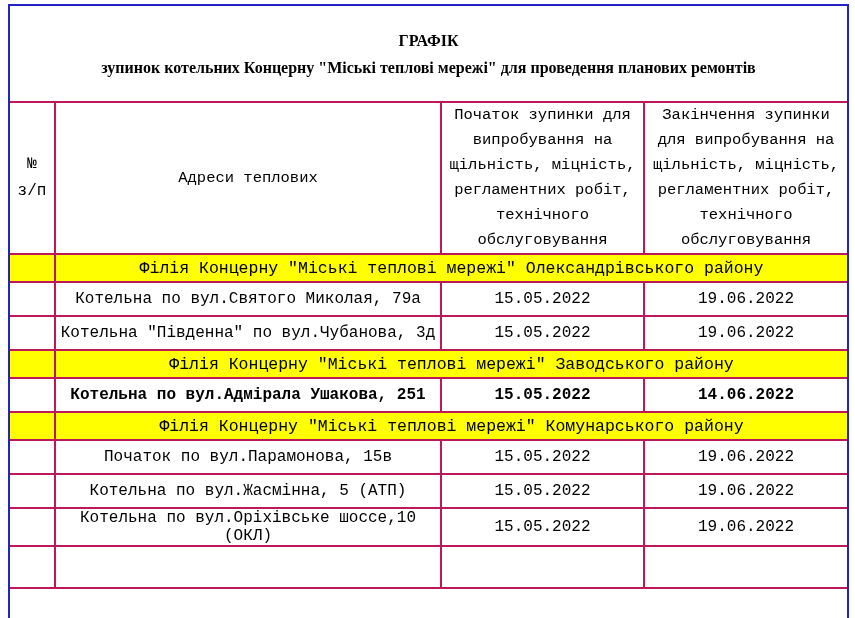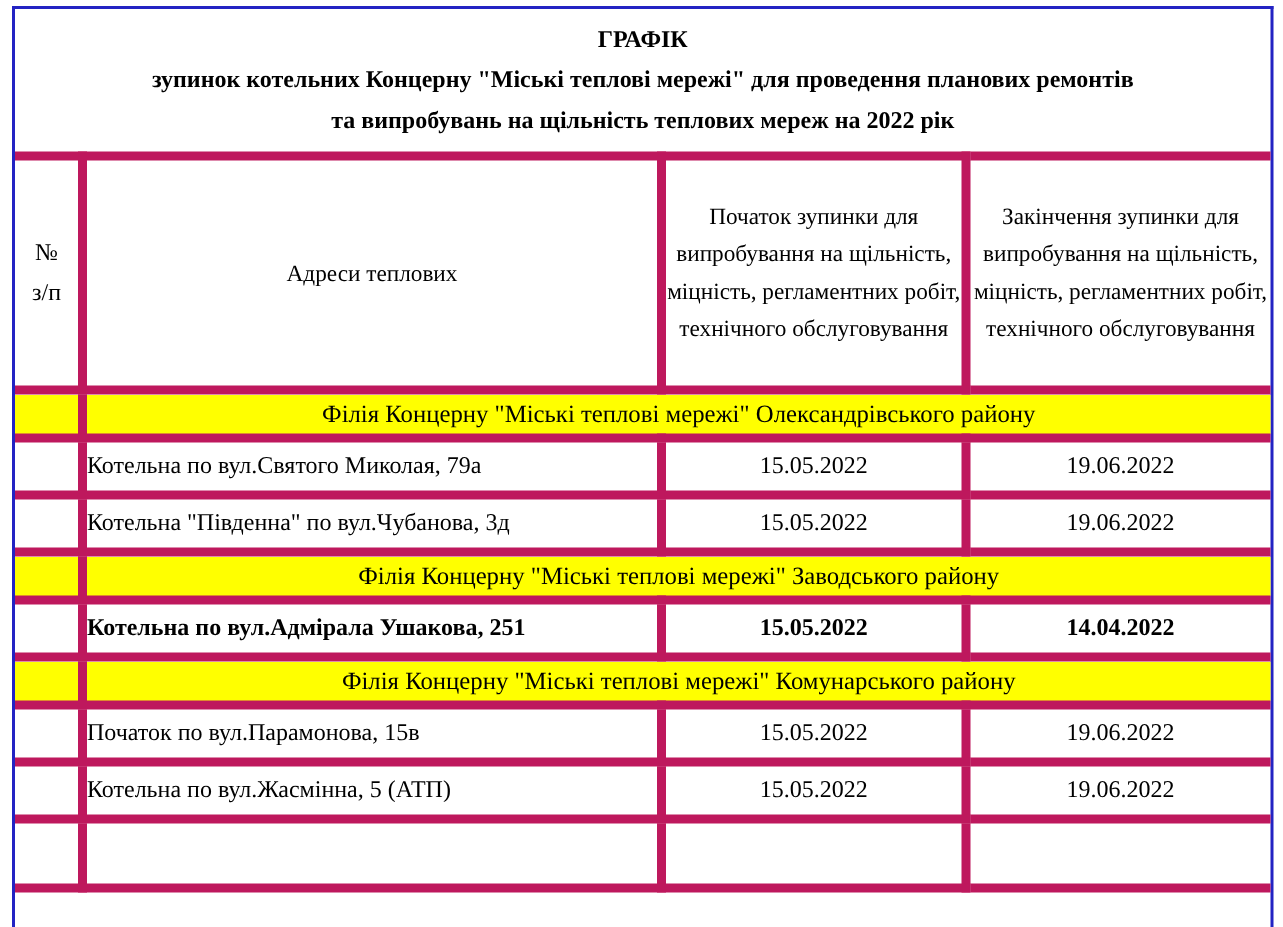--- a/index.html
+++ b/index.html
@@ -40,24 +40,25 @@
   table.schedule {
     width: 100%;
     border-collapse: collapse;
     table-layout: fixed;
     font-size: 16px;
   }
   table.schedule col.c-num  { width: 45px; }
   table.schedule col.c-addr { width: 386px; }
   table.schedule col.c-start{ width: 203px; }
   table.schedule td, table.schedule th {
-    border: 6px solid #be185d;
+    border: 2px solid #be185d;
     padding: 0;
     font-weight: normal;
     overflow: hidden;
+    font-family: Liberation Mono, monospace;
   }
   
   table.schedule tr > *:first-child { border-left: none; }
   table.schedule tr > *:last-child  { border-right: none; }
   th.h-cell {
     height: 150px;
     text-align: center;
     vertical-align: middle;
     line-height: 25px;
     font-size: 15.5px;
@@ -68,35 +69,34 @@
     background: var(--section-bg, #ffff00);
     height: 26px;
   }
   td.section-title {
     text-align: center;
     font-weight: bold;
     font-size: 16.5px;
     vertical-align: middle;
   }
   tr.data-row td { height: 32px; vertical-align: middle; }
-  td.addr-cell { text-align: left; padding-left: 8px; margin-left: 28px; }
+  td.addr-cell { text-align: center; padding-left: 8px; margin-left: 28px; }
   td.date-cell { text-align: center; }
   tr.bold-row td { font-weight: bold; }
   tr.partial-row td { height: 40px; }
 </style>
 </head>
 <body>
 
 <div class="viewport">
   <div class="sheet">
 
     <div class="title-block">
       <div>ГРАФІК</div>
       <div>зупинок котельних Концерну "Міські теплові мережі" для проведення планових ремонтів</div>
-      <div>та випробувань на щільність теплових мереж на 2022 рік</div>
     </div>
 
     <table class="schedule">
       <colgroup>
         <col class="c-num">
           <col class="c-addr">
           <col class="c-start">
           <col class="c-end">
       </colgroup>
       <thead>
@@ -128,38 +128,44 @@
             <td class="date-cell">19.06.2022</td>
           </tr>
           <tr class="section-row">
             <td class="num-cell"></td>
             <td class="section-title" colspan="3">Філія Концерну "Міські теплові мережі" Заводського району</td>
           </tr>
           <tr class="data-row bold-row">
             <td class="num-cell"></td>
             <td class="addr-cell">Котельна по вул.Адмірала Ушакова, 251</td>
             <td class="date-cell">15.05.2022</td>
-            <td class="date-cell">14.04.2022</td>
+            <td class="date-cell">14.06.2022</td>
           </tr>
           <tr class="section-row">
             <td class="num-cell"></td>
             <td class="section-title" colspan="3">Філія Концерну "Міські теплові мережі" Комунарського району</td>
           </tr>
           <tr class="data-row">
             <td class="num-cell"></td>
             <td class="addr-cell">Початок по вул.Парамонова, 15в</td>
             <td class="date-cell">15.05.2022</td>
             <td class="date-cell">19.06.2022</td>
           </tr>
           <tr class="data-row">
             <td class="num-cell"></td>
             <td class="addr-cell">Котельна по вул.Жасмінна, 5 (АТП)</td>
             <td class="date-cell">15.05.2022</td>
             <td class="date-cell">19.06.2022</td>
           </tr>
+          <tr class="data-row">
+            <td class="num-cell"></td>
+            <td class="addr-cell">Котельна по вул.Оріхівське шоссе,10  (ОКЛ)</td>
+            <td class="date-cell">15.05.2022</td>
+            <td class="date-cell">19.06.2022</td>
+          </tr>
           <tr class="data-row partial-row">
             <td class="num-cell"></td>
             <td class="addr-cell"></td>
             <td class="date-cell"></td>
             <td class="date-cell"></td>
           </tr>
         </tbody>
     </table>
 
   </div>

